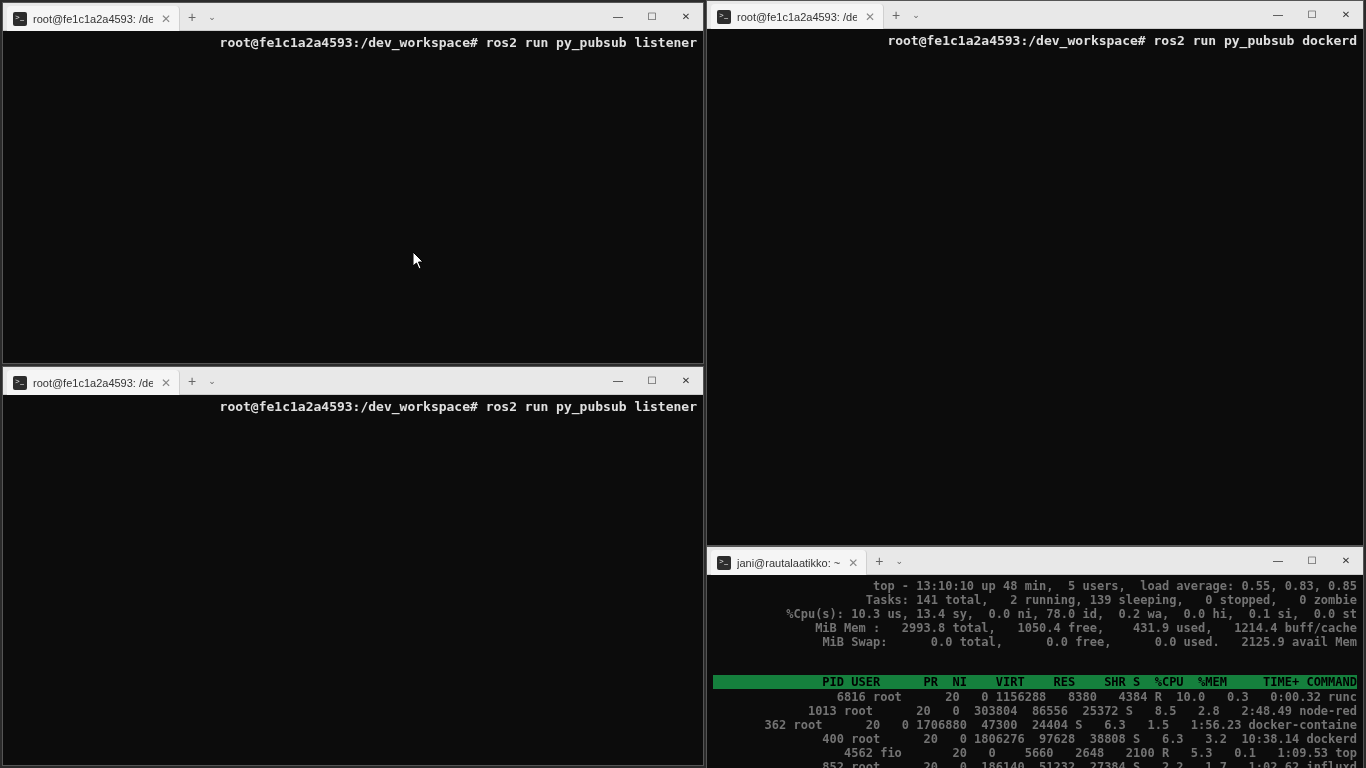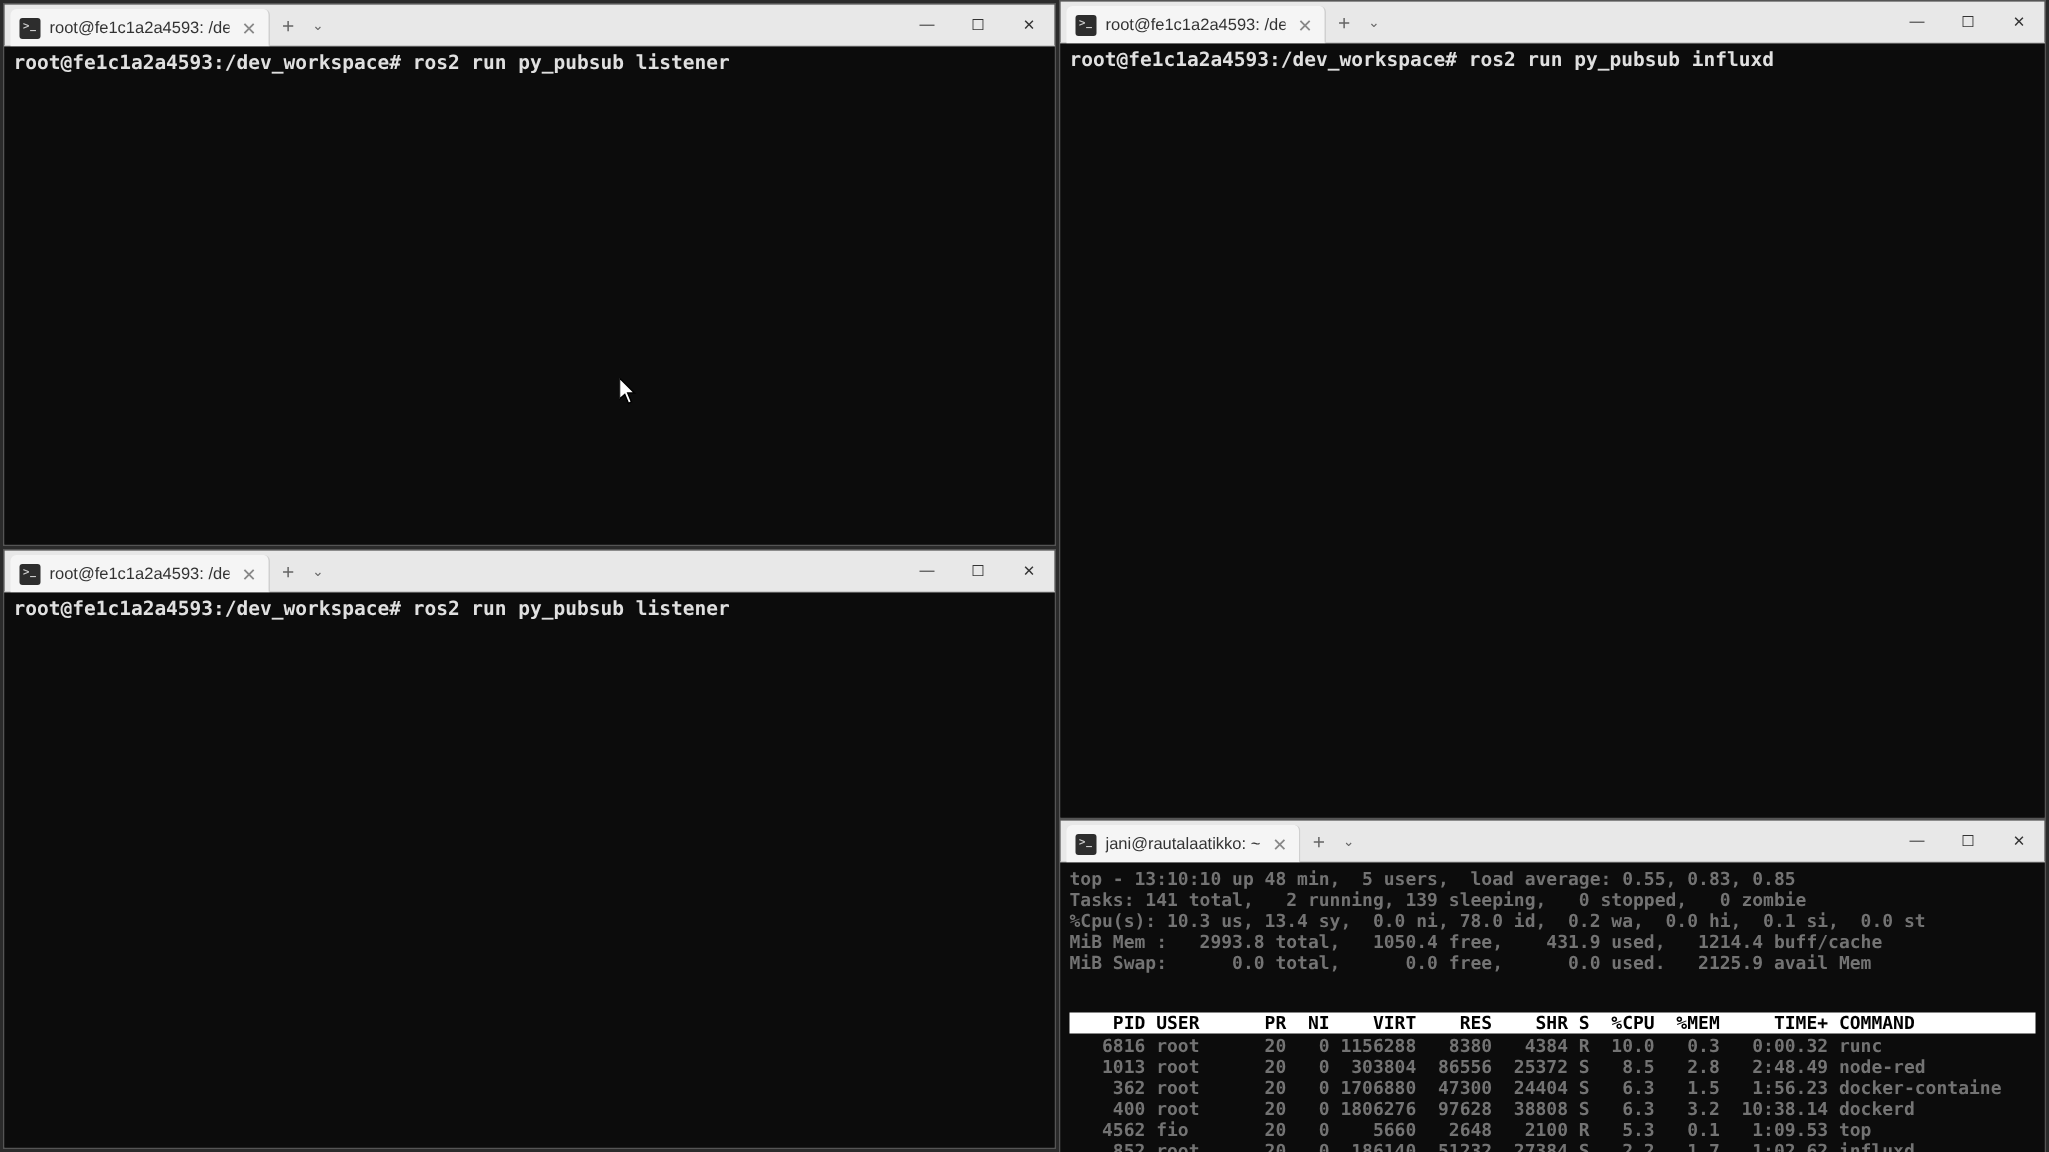--- a/index.html
+++ b/index.html
@@ -102,39 +102,40 @@
     justify-content: center;
     font-size: 10px;
     color: #333;
     cursor: pointer;
   }
   .term-body {
     flex: 1;
     background: #0c0c0c;
     padding: 4px 6px;
     overflow: hidden;
+    text-align: right;
   }
   .term-line {
     font-size: 13px;
     color: #e0e0e0;
     white-space: pre;
     line-height: 16px;
     font-family: "Consolas", monospace;
     font-weight: bold;
   }
   .top-table {
     font-size: 12px;
     color: #737373;
     white-space: pre;
     line-height: 14px;
     font-family: "Consolas", monospace;
     font-weight: bold;
   }
   .top-header-row {
-    background: #ffffff;
+    background: #15803d;
     color: #000;
     display: inline-block;
     width: 100%;
     margin-top: 12px;
   }
   .cursor {
     position: absolute;
     width: 12px;
     height: 18px;
     pointer-events: none;
@@ -193,21 +194,21 @@
     </div>
     <div class="tabplus">+</div>
     <div class="tabdrop">⌄</div>
     <div class="win-controls">
       <div class="win-btn">—</div>
       <div class="win-btn">☐</div>
       <div class="win-btn">✕</div>
     </div>
   </div>
   <div class="term-body">
-    <div class="term-line"><span>root@fe1c1a2a4593:/dev_workspace#</span> <span>ros2 run py_pubsub influxd</span></div>
+    <div class="term-line"><span>root@fe1c1a2a4593:/dev_workspace#</span> <span>ros2 run py_pubsub dockerd</span></div>
   </div>
 </div>
 
 <div class="window" style="left:706px; top:546px; width:658px; height:276px;">
   <div class="titlebar">
     <div class="tab-slot">
       <span class="tab-icon"></span>
       <span class="tab-title">jani@rautalaatikko: ~</span>
       <span class="tab-close">✕</span>
     </div>

